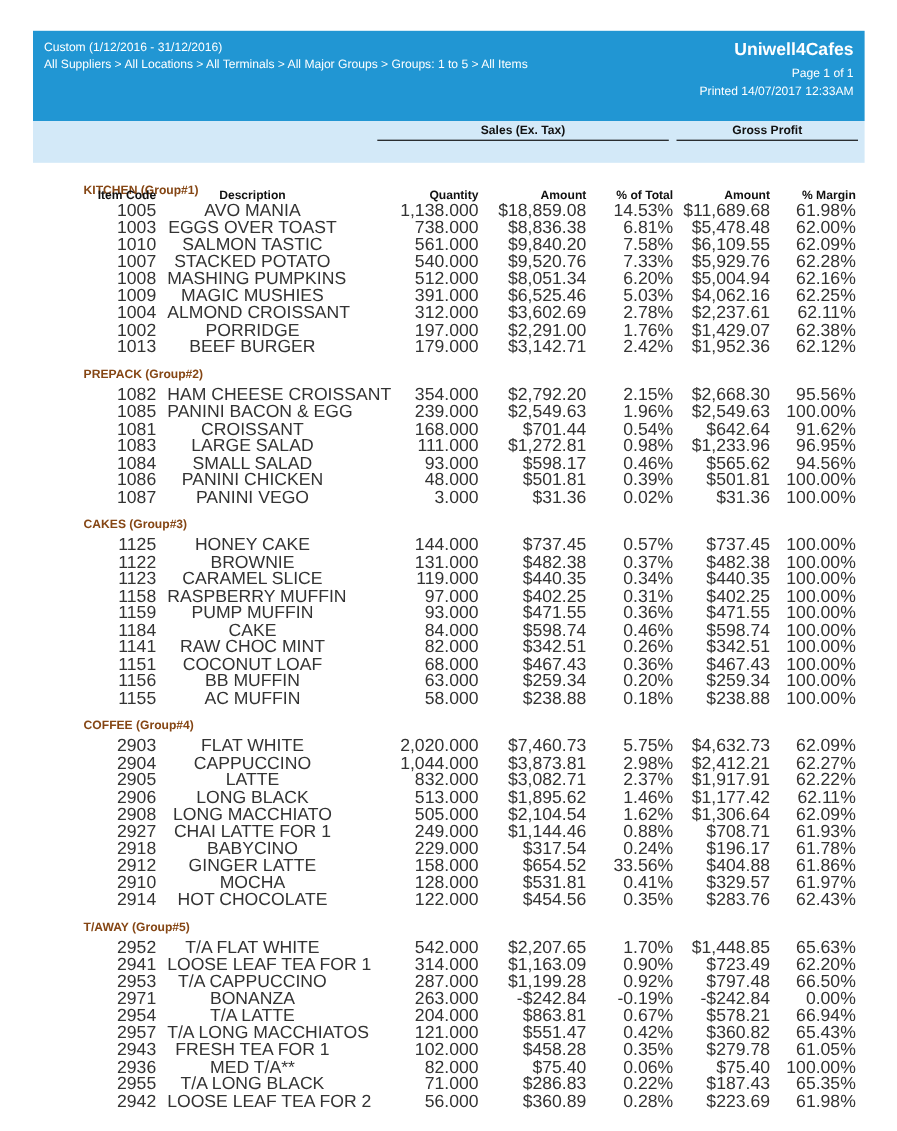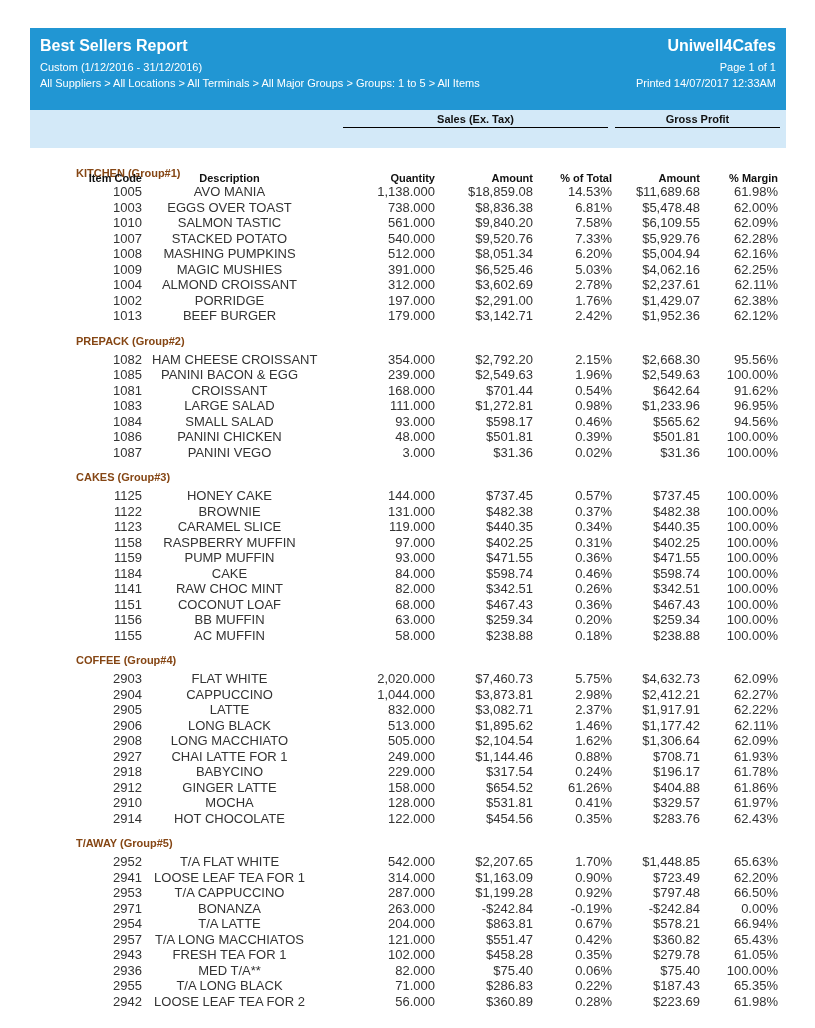--- a/index.html
+++ b/index.html
@@ -48,31 +48,30 @@
 
   
   .report-table { margin-top:18px; }
   .group-heading {
     font-size:11px; font-weight:bold; line-height:15px;
     color:var(--group-brown,#854614);
     margin:10px 0 3px 46px;
   }
   .group-heading:first-child { margin-top:7px; }
   .data-row {
-    font-size:13px; line-height:15.5px; color:#333;
+    font-size:16px; line-height:15.5px; color:#333;
   }
 </style>
 </head>
 <body>
 
 <div class="page">
 
   <div class="blue-header">
     <div class="hdr-left">
-      <div class="title">Best Sellers Report</div>
       <div class="hdr-sub">Custom (1/12/2016 - 31/12/2016)</div>
       <div class="hdr-sub filter-path">All Suppliers &gt; All Locations &gt; All Terminals &gt; All Major Groups &gt; Groups: 1 to 5 &gt; All Items</div>
     </div>
     <div class="hdr-right">
       <div class="company">Uniwell4Cafes</div>
       <div class="hdr-sub">Page 1 of 1</div>
       <div class="hdr-sub">Printed 14/07/2017 12:33AM</div>
     </div>
   </div>
 
@@ -421,21 +420,21 @@
     <span class="c-num">0.24%</span>
     <span class="c-num">$196.17</span>
     <span class="c-num">61.78%</span>
   </div>
 
   <div class="data-row grid-row">
     <span class="c-code">2912</span>
     <span class="c-desc">GINGER LATTE</span>
     <span class="c-num">158.000</span>
     <span class="c-num">$654.52</span>
-    <span class="c-num">61.26%</span>
+    <span class="c-num">33.56%</span>
     <span class="c-num">$404.88</span>
     <span class="c-num">61.86%</span>
   </div>
 
   <div class="data-row grid-row">
     <span class="c-code">2910</span>
     <span class="c-desc">MOCHA</span>
     <span class="c-num">128.000</span>
     <span class="c-num">$531.81</span>
     <span class="c-num">0.41%</span>

